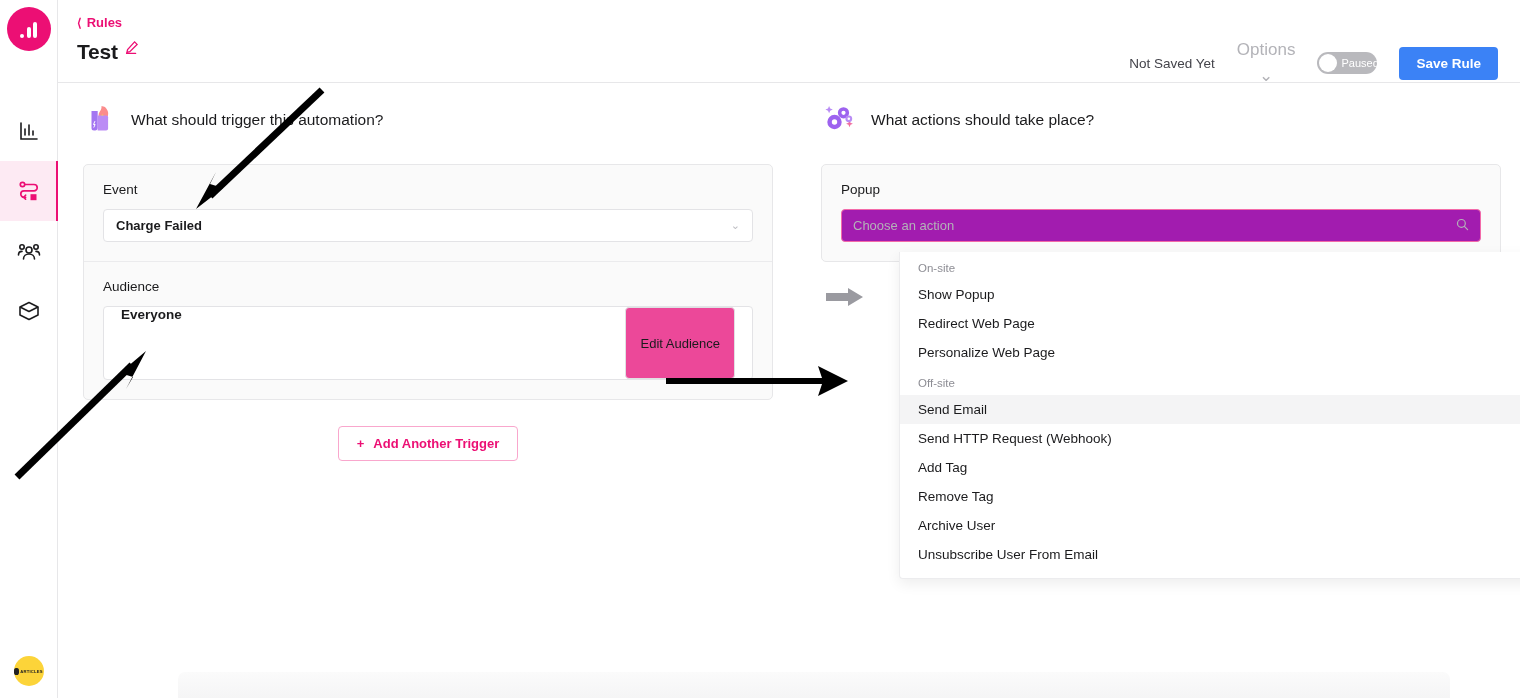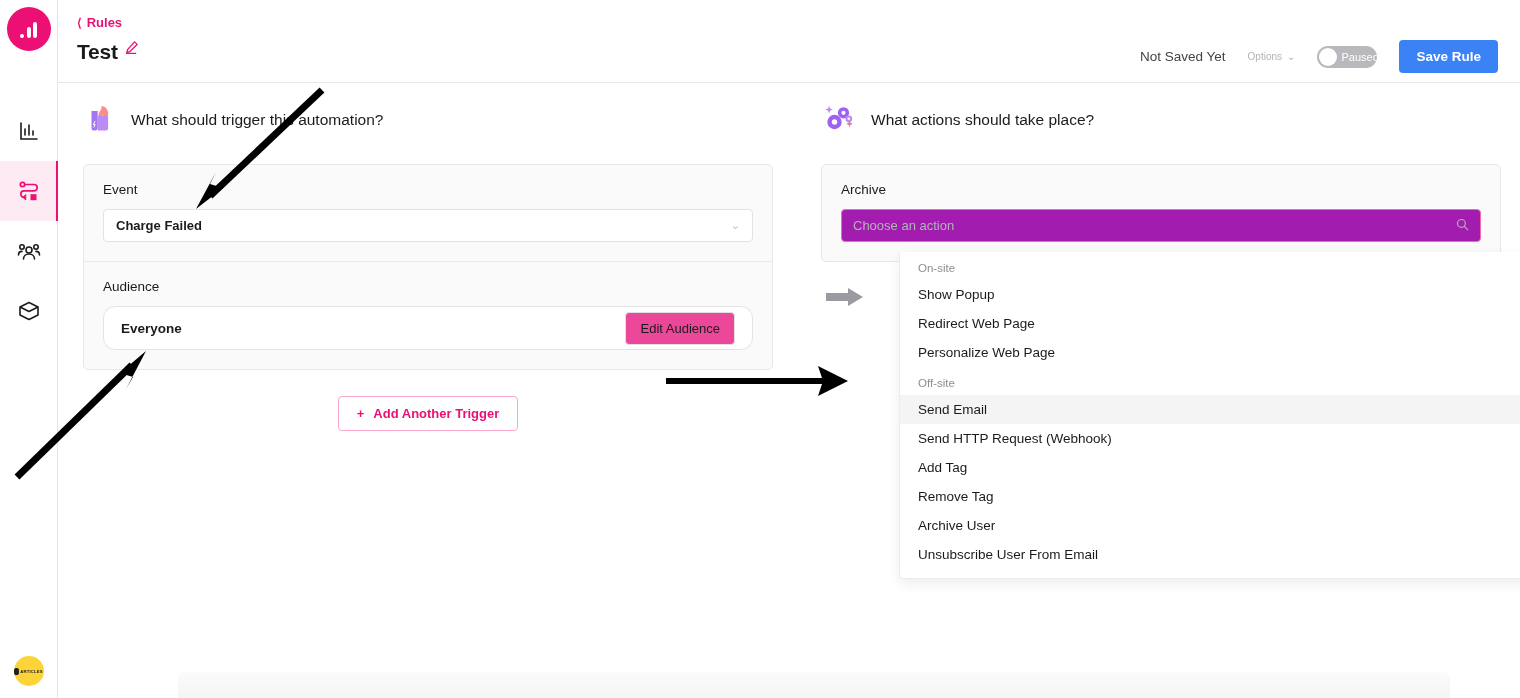--- a/index.html
+++ b/index.html
@@ -56,21 +56,21 @@
   }
   .chev-left { font-size: 12px; line-height: 1; }
   .title-row { position: absolute; left: 19px; top: 40px; display: flex; gap: 7px; }
   .page-title { font-size: 21px; font-weight: bold; color: #1b1b1d; letter-spacing: -0.2px; }
   .edit-pencil { cursor: pointer; }
   .header-right {
     position: absolute; right: 22px; top: 40px; display: flex; align-items: center; gap: 22px;
   }
   .not-saved { font-size: 13.5px; color: #43434a; }
   .options {
-    font-size: 10px; color: #b3b3b8; display: flex; align-items: center; gap: 5px; cursor: pointer;
+    font-size: 17px; color: #b3b3b8; display: flex; align-items: center; gap: 5px; cursor: pointer; flex-direction: column;
   }
   .toggle {
     width: 60px; height: 22px; border-radius: 11px; background: #b9b9bd;
     display: flex; align-items: center; padding: 0 4px 0 2px; cursor: pointer;
   }
   .toggle .knob { width: 18px; height: 18px; border-radius: 50%; background: #fff; flex: none; }
   .toggle .tlabel { font-size: 11px; color: #fff; margin-left: 4px; }
   .save-btn {
     background: #3b82f6; color: #fff; border: none; border-radius: 4px;
     font-size: 13.5px; font-weight: bold; padding: 9px 17px; cursor: pointer;
@@ -94,22 +94,22 @@
   .section-label { font-size: 13.5px; font-weight: normal; color: #1b1b1d; margin-bottom: 12px; }
 
   .select-box {
     height: 33px; background: #fff; border: 1px solid #e3e3e6; border-radius: 4px;
     display: flex; align-items: center; padding: 12px 12px; cursor: pointer;
   }
   .select-box .val { font-size: 13px; color: #1b1b1d; font-weight: bold; flex: 1; }
   .chev-down { color: #bdbdc2; font-size: 11px; }
 
   .audience-box {
-    background: #fff; border: 1px solid #e3e3e6; border-radius: 12px;
-    height: 44px; display: flex; align-items: center; padding: 0 17px;
+    background: #fff; border: 1px solid #e3e3e6; border-radius: 4px;
+    height: 74px; display: flex; padding: 0 17px;
   }
   .audience-name { font-size: 13.5px; color: #1b1b1d; font-weight: bold; flex: 1; }
   .ghost-btn {
     background: #ec4899; border: 1px solid #e0e0e3; border-radius: 4px;
     font-size: 13px; color: #1b1b1d; padding: 8px 14px; cursor: pointer;
     font-family: "Liberation Sans", sans-serif;
   }
 
   .add-trigger-wrap { margin-top: 26px; display: flex; justify-content: center; }
   .add-trigger {
@@ -302,21 +302,21 @@
             <circle cx="22.5" cy="12.8" r="2.1" fill="#fff"></circle>
             <circle cx="27.8" cy="18.8" r="3.4" fill="#b98cf5"></circle>
             <circle cx="27.8" cy="18.8" r="1.3" fill="#fff"></circle>
           </svg>
         </span>
         <span class="col-title">What actions should take place?</span>
       </div>
 
       <div class="card">
         <div class="card-section">
-          <div class="section-label">Archive</div>
+          <div class="section-label">Popup</div>
           <div class="action-input">
             <span class="ph">Choose an action</span>
             <span>
               <svg width="13" height="13" viewBox="0 0 13 13" fill="none" stroke="#b3b3b8" stroke-width="1.2" stroke-linecap="round">
                 <circle cx="5.4" cy="5.4" r="3.9"></circle>
                   <path d="M8.4 8.4l3.2 3.2"></path>
               </svg>
             </span>
           </div>
         </div>

